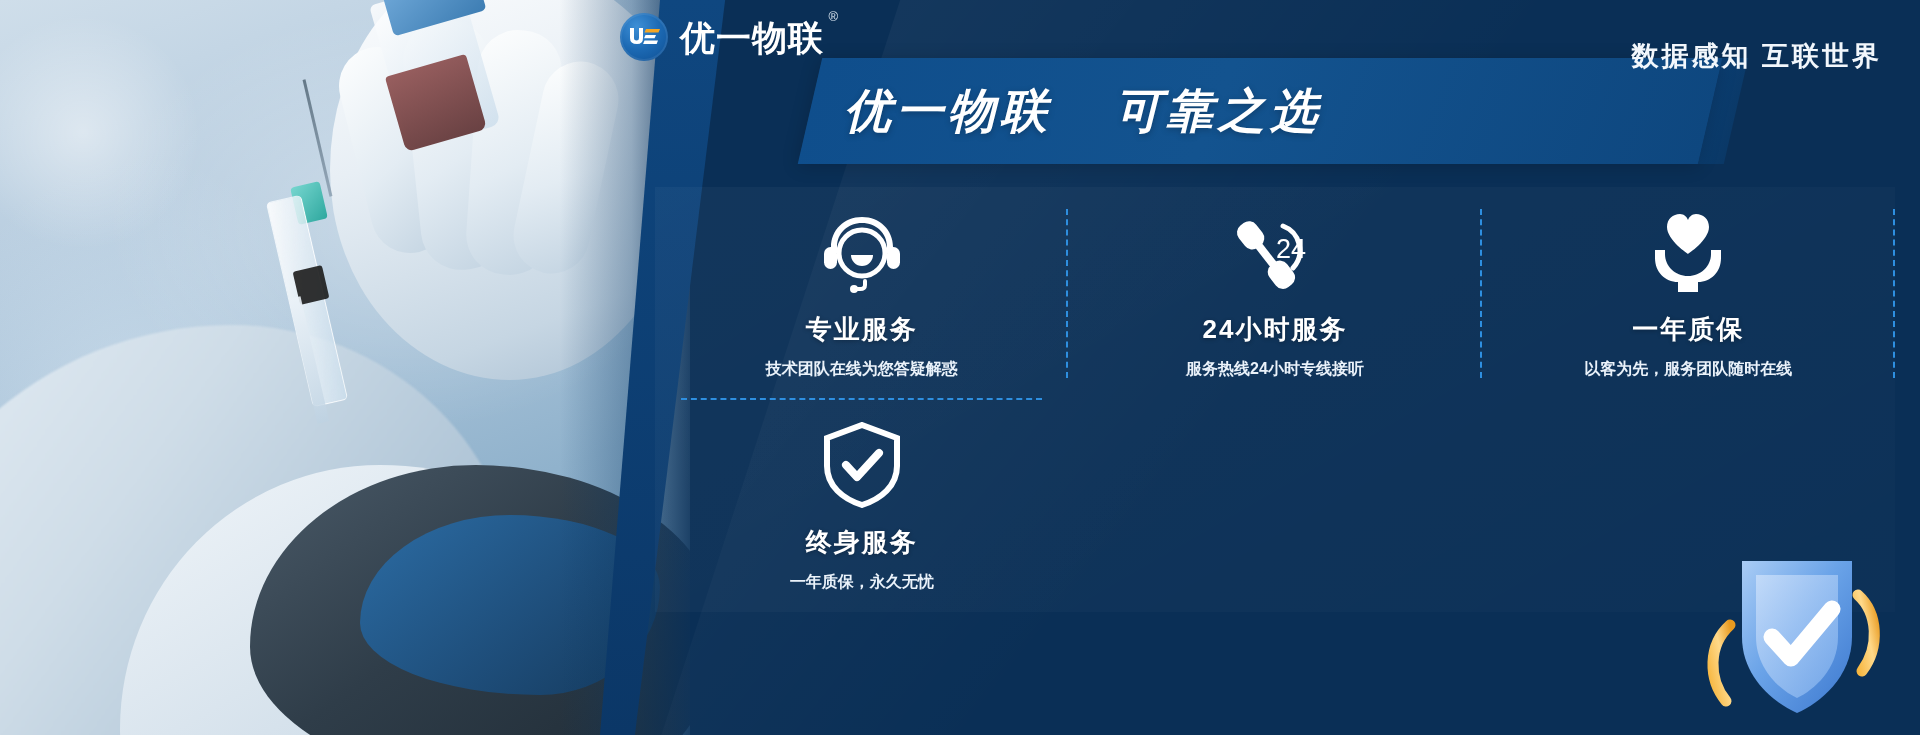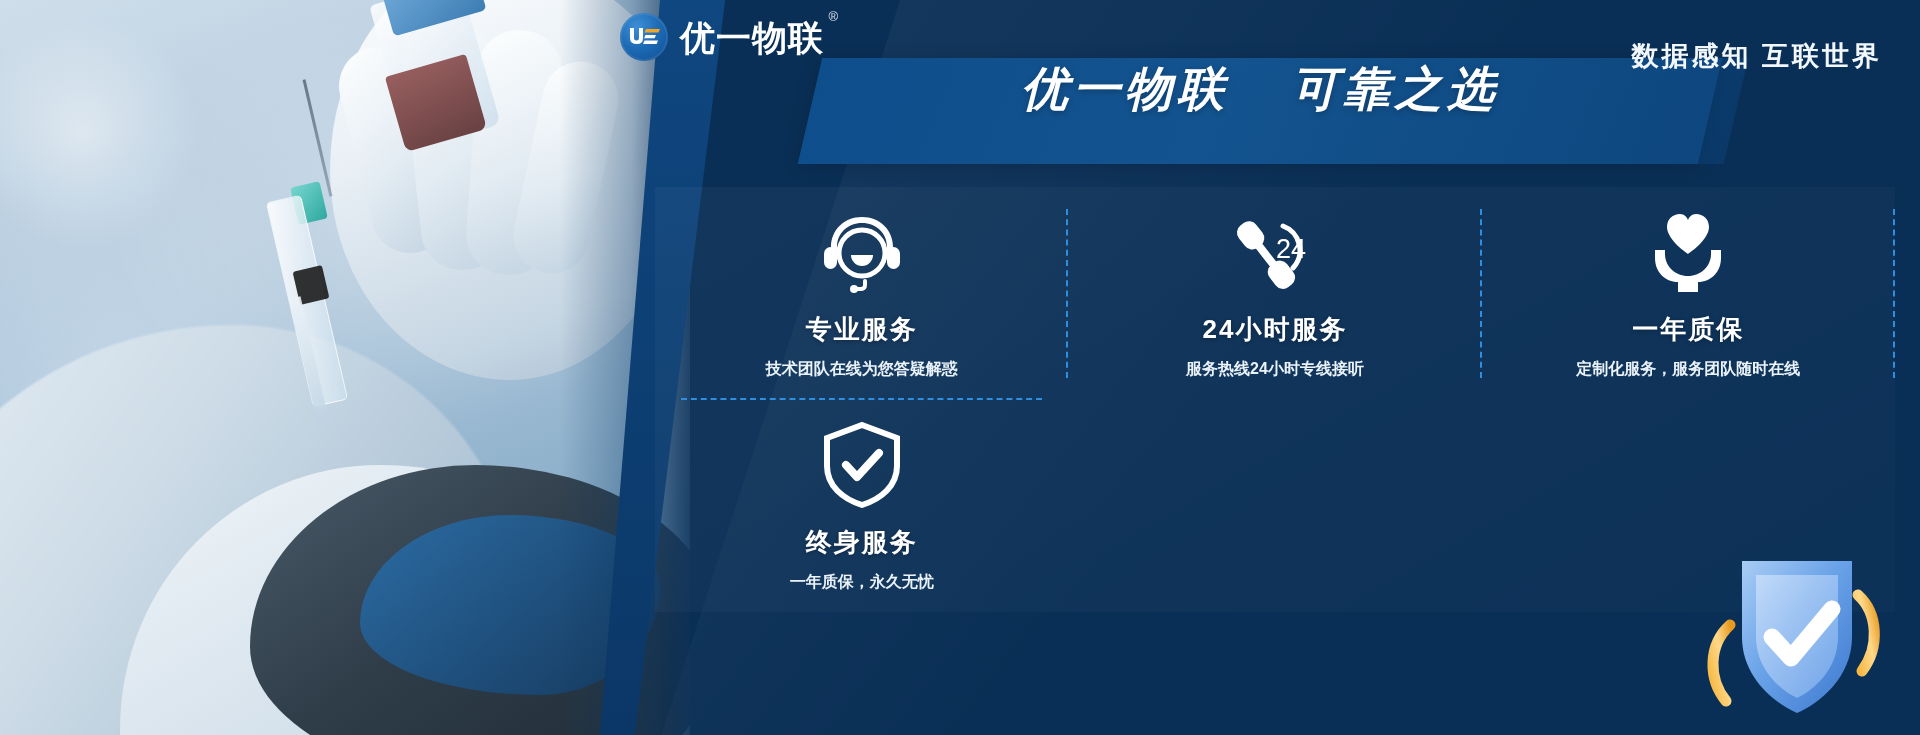--- a/index.html
+++ b/index.html
@@ -239,24 +239,24 @@
   .ribbon-tail {
     position: absolute;
     left: 1700px; top: 58px;
     width: 36px; height: 106px;
     background: linear-gradient(100deg, #0b3f74, #0a3866);
     transform: skewX(-13deg);
     z-index: 2;
   }
   .ribbon-text {
     position: absolute;
-    left: 810px; top: 58px;
+    left: 844px; top: 58px;
     width: 900px; height: 106px;
     z-index: 4;
-    display: flex; flex-direction: column;
+    display: flex; flex-direction: row;
     align-items: center; justify-content: space-between;
     gap: 2px;
   }
   .headline {
     color: #ffffff;
     font-size: 47px;
     font-weight: bold;
     letter-spacing: 5px;
     font-style: italic;
     text-shadow: 0 2px 6px rgba(0,0,0,0.25);
@@ -435,21 +435,21 @@
     <div class="cell">
       <div class="icon-wrap">
         <svg width="86" height="84" viewBox="0 0 86 84" aria-hidden="true">
           <path d="M43 44 C43 44 22 30 22 17 C22 9 28 4 35 4 C39 4 42 7 43 10 C44 7 47 4 51 4 C58 4 64 9 64 17 C64 30 43 44 43 44 Z" fill="#fff"></path>
           <path d="M10 40 l0 8 C10 62 20 72 33 72 l0 10 10 0 0 -16 C30 66 20 56 20 44 l0 -4 Z" fill="#fff"></path>
           <path d="M76 40 l0 8 C76 62 66 72 53 72 l0 10 -10 0 0 -16 C56 66 66 56 66 44 l0 -4 Z" fill="#fff"></path>
         </svg>
       </div>
       <div class="card-title">一年质保</div>
       <div class="card-desc">
-        <div>定制化服务，服务团队随时在线</div>
+        <div>以客为先，服务团队随时在线</div>
       </div>
       <span class="v-div"></span>
     </div>
 
     <div class="cell">
       <div class="icon-wrap">
         <svg width="80" height="86" viewBox="0 0 80 86" aria-hidden="true">
           <path d="M40 3 L75 16 L75 44 C75 64 59 77 40 83 C21 77 5 64 5 44 L5 16 Z" fill="none" stroke="#fff" stroke-width="6"></path>
           <path d="M24 43 L35 55 L57 31" fill="none" stroke="#fff" stroke-width="8" stroke-linecap="round" stroke-linejoin="round"></path>
         </svg>

